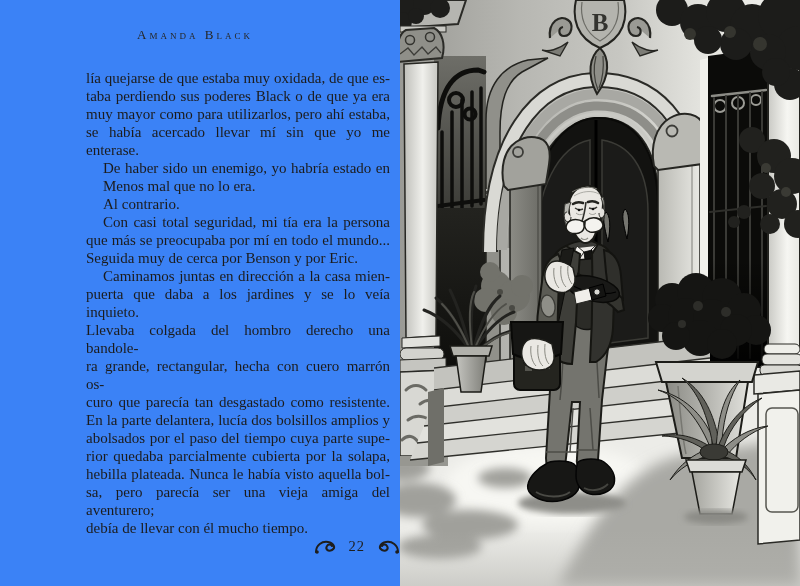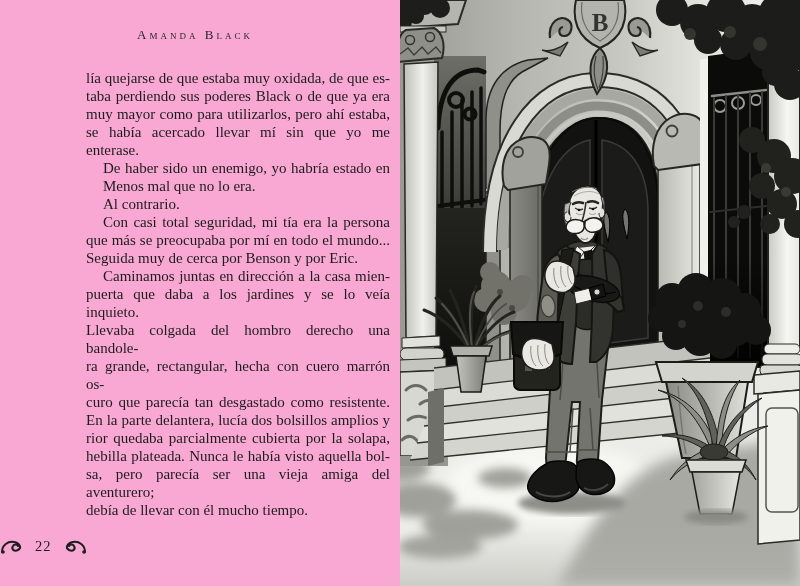--- a/index.html
+++ b/index.html
@@ -1,25 +1,25 @@
 <!DOCTYPE html>
 <html><head>
 <meta charset="utf-8">
 <style>
   html,body{margin:0;padding:0;}
   .book{position:relative;width:800px;height:586px;background:#fcfcfb;overflow:hidden;
         font-family:"Liberation Serif",serif;color:#1e1e1e;}
-  .page-left{position:absolute;left:0;top:0;width:400px;height:586px;background:#f9a8d4;}
+  .page-left{position:absolute;left:0;top:0;width:400px;height:586px;background:#3b82f6;}
   .running-header{position:absolute;left:0;top:27px;width:390px;text-align:center;
         font-size:13px;font-variant:small-caps;letter-spacing:3px;color:#262624;}
   .text-block{position:absolute;left:55px;top:69px;width:335px;font-size:15px;line-height:18px;color:#1c1c1c;}
   .line{text-align:justify;text-align-last:justify;white-space:normal;margin-left:31px;}
   .line.last{text-align-last:auto;}
   .line.indent{text-indent:17px;}
-  .page-footer{position:absolute;left:0;top:538px;width:400px;display:flex;align-items:center;justify-content:flex-start;gap:9px;}
+  .page-footer{position:absolute;left:0;top:538px;width:400px;display:flex;align-items:center;justify-content:flex-end;gap:9px;}
   .page-number{font-size:14.5px;color:#1e1e1e;letter-spacing:1px;}
   .flourish{display:block;}
   .page-right{position:absolute;left:400px;top:0;width:400px;height:586px;}
   .page-right svg{display:block;}
 </style>
 </head>
 <body>
 
 <div class="book">
 
@@ -35,20 +35,21 @@
         <div class="line last indent">Al contrario.</div>
         <div class="line indent">Con casi total seguridad, mi tía era la persona</div>
         <div class="line">que más se preocupaba por mí en todo el mundo...</div>
         <div class="line last">Seguida muy de cerca por Benson y por Eric.</div>
         <div class="line indent">Caminamos juntas en dirección a la casa mien-</div>
         <div class="line">puerta que daba a los jardines y se lo veía inquieto.</div>
         <div class="line">Llevaba colgada del hombro derecho una bandole-</div>
         <div class="line">ra grande, rectangular, hecha con cuero marrón os-</div>
         <div class="line">curo que parecía tan desgastado como resistente.</div>
         <div class="line">En la parte delantera, lucía dos bolsillos amplios y</div>
+        <div class="line">abolsados por el paso del tiempo cuya parte supe-</div>
         <div class="line">rior quedaba parcialmente cubierta por la solapa,</div>
         <div class="line">hebilla plateada. Nunca le había visto aquella bol-</div>
         <div class="line">sa, pero parecía ser una vieja amiga del aventurero;</div>
         <div class="line last">debía de llevar con él mucho tiempo.</div>
       </div>
     <div class="page-footer">
       <svg class="flourish" width="26" height="16" viewBox="0 0 26 16">
         <path d="M2,13 C2,6 8,2 14,3 C20,4 22,9 18,11 C14,13 11,10 13,7 C14,5 17,5 18,7" fill="none" stroke="#1e1e1e" stroke-width="2" stroke-linecap="round"></path>
         <circle cx="3" cy="13" r="1.8" fill="#1e1e1e"></circle>
       </svg>

